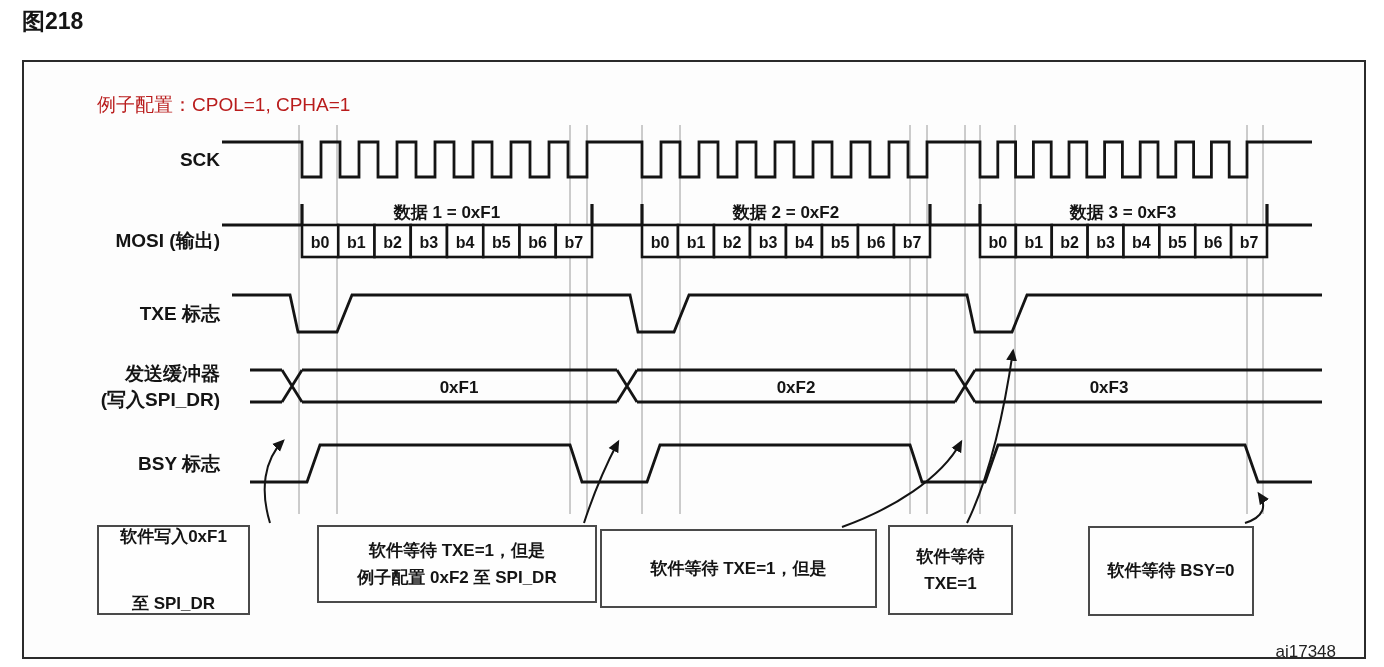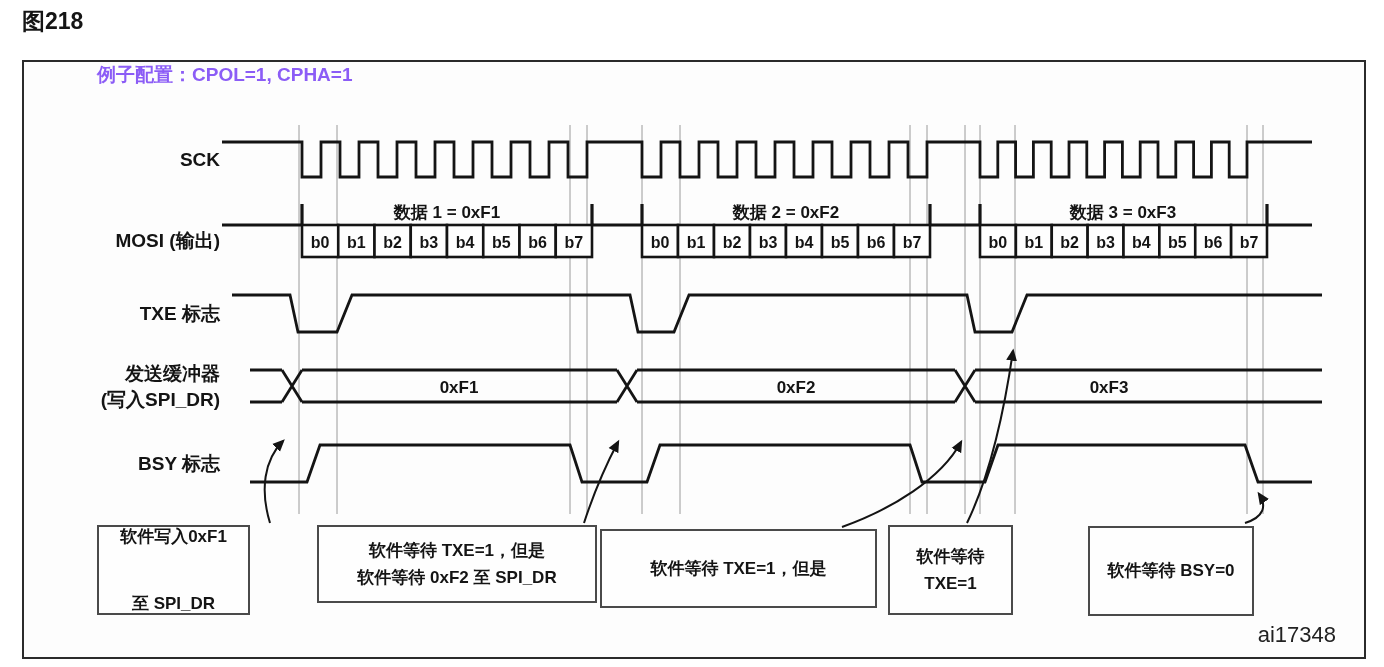--- a/index.html
+++ b/index.html
@@ -1,26 +1,26 @@
 <!DOCTYPE html>
 <html><head>
 <meta charset="utf-8">
 <style>
   html,body{margin:0;padding:0;background:#ffffff;}
   body{font-family:"Liberation Sans","DejaVu Sans",sans-serif;color:#111;}
   .page{position:relative;width:1384px;height:667px;background:#fff;overflow:hidden;}
   .fig-title{position:absolute;left:22px;top:6px;display:flex;align-items:baseline;gap:22px;
              font-size:23px;font-weight:bold;color:#151515;white-space:nowrap;}
   .frame{position:absolute;left:22px;top:60px;width:1340px;height:595px;border:2px solid #2b2b2b;background:#fdfdfd;}
-  .config-note{position:absolute;left:73px;top:0;font-size:19px;font-weight:bold;color:#8b5cf6;}
+  .config-note{position:absolute;left:73px;top:30px;font-size:19px;font-weight:normal;color:#b91c1c;}
   .diagram-svg{position:absolute;left:0;top:0;}
   .callout{position:absolute;border:2px solid #4a4a4a;background:#fefefe;display:flex;flex-direction:column;
            align-items:center;justify-content:center;text-align:center;font-size:17px;font-weight:bold;
            color:#141414;line-height:1.6;padding:2px;box-sizing:border-box;}
-  .watermark{position:absolute;right:28px;top:560px;font-size:22px;color:#222;}
+  .watermark{position:absolute;right:28px;top:580px;font-size:17px;color:#222;}
   svg text{font-family:"Liberation Sans","DejaVu Sans",sans-serif;font-weight:bold;fill:#141414;}
 </style>
 </head>
 <body>
 
 <div class="page">
 
   <div class="fig-title">
     <span>图218</span>
   </div>
@@ -141,21 +141,21 @@
         <path marker-end="url(#arrowhead)" d="M 1221 461 C 1240 455 1243 444 1235 432"></path>
       </g>
     </svg>
 
     <div class="callout" style="left:73px;top:463px;width:153px;height:90px;gap:40px;">
       <span>软件写入0xF1</span>
       <span>至 SPI_DR</span>
     </div>
     <div class="callout" style="left:293px;top:463px;width:280px;height:78px;">
       <span>软件等待 TXE=1，但是</span>
-      <span>软件等待 0xF2 至 SPI_DR</span>
+      <span>例子配置 0xF2 至 SPI_DR</span>
     </div>
     <div class="callout" style="left:576px;top:467px;width:277px;height:79px;">
       <span>软件等待 TXE=1，但是</span>
     </div>
     <div class="callout" style="left:856px;top:463px;width:125px;height:90px;margin-left:8px;">
       <span>软件等待</span>
       <span>TXE=1</span>
     </div>
     <div class="callout" style="left:1056px;top:464px;width:166px;height:90px;margin-left:8px;">
       <span>软件等待 BSY=0</span>

